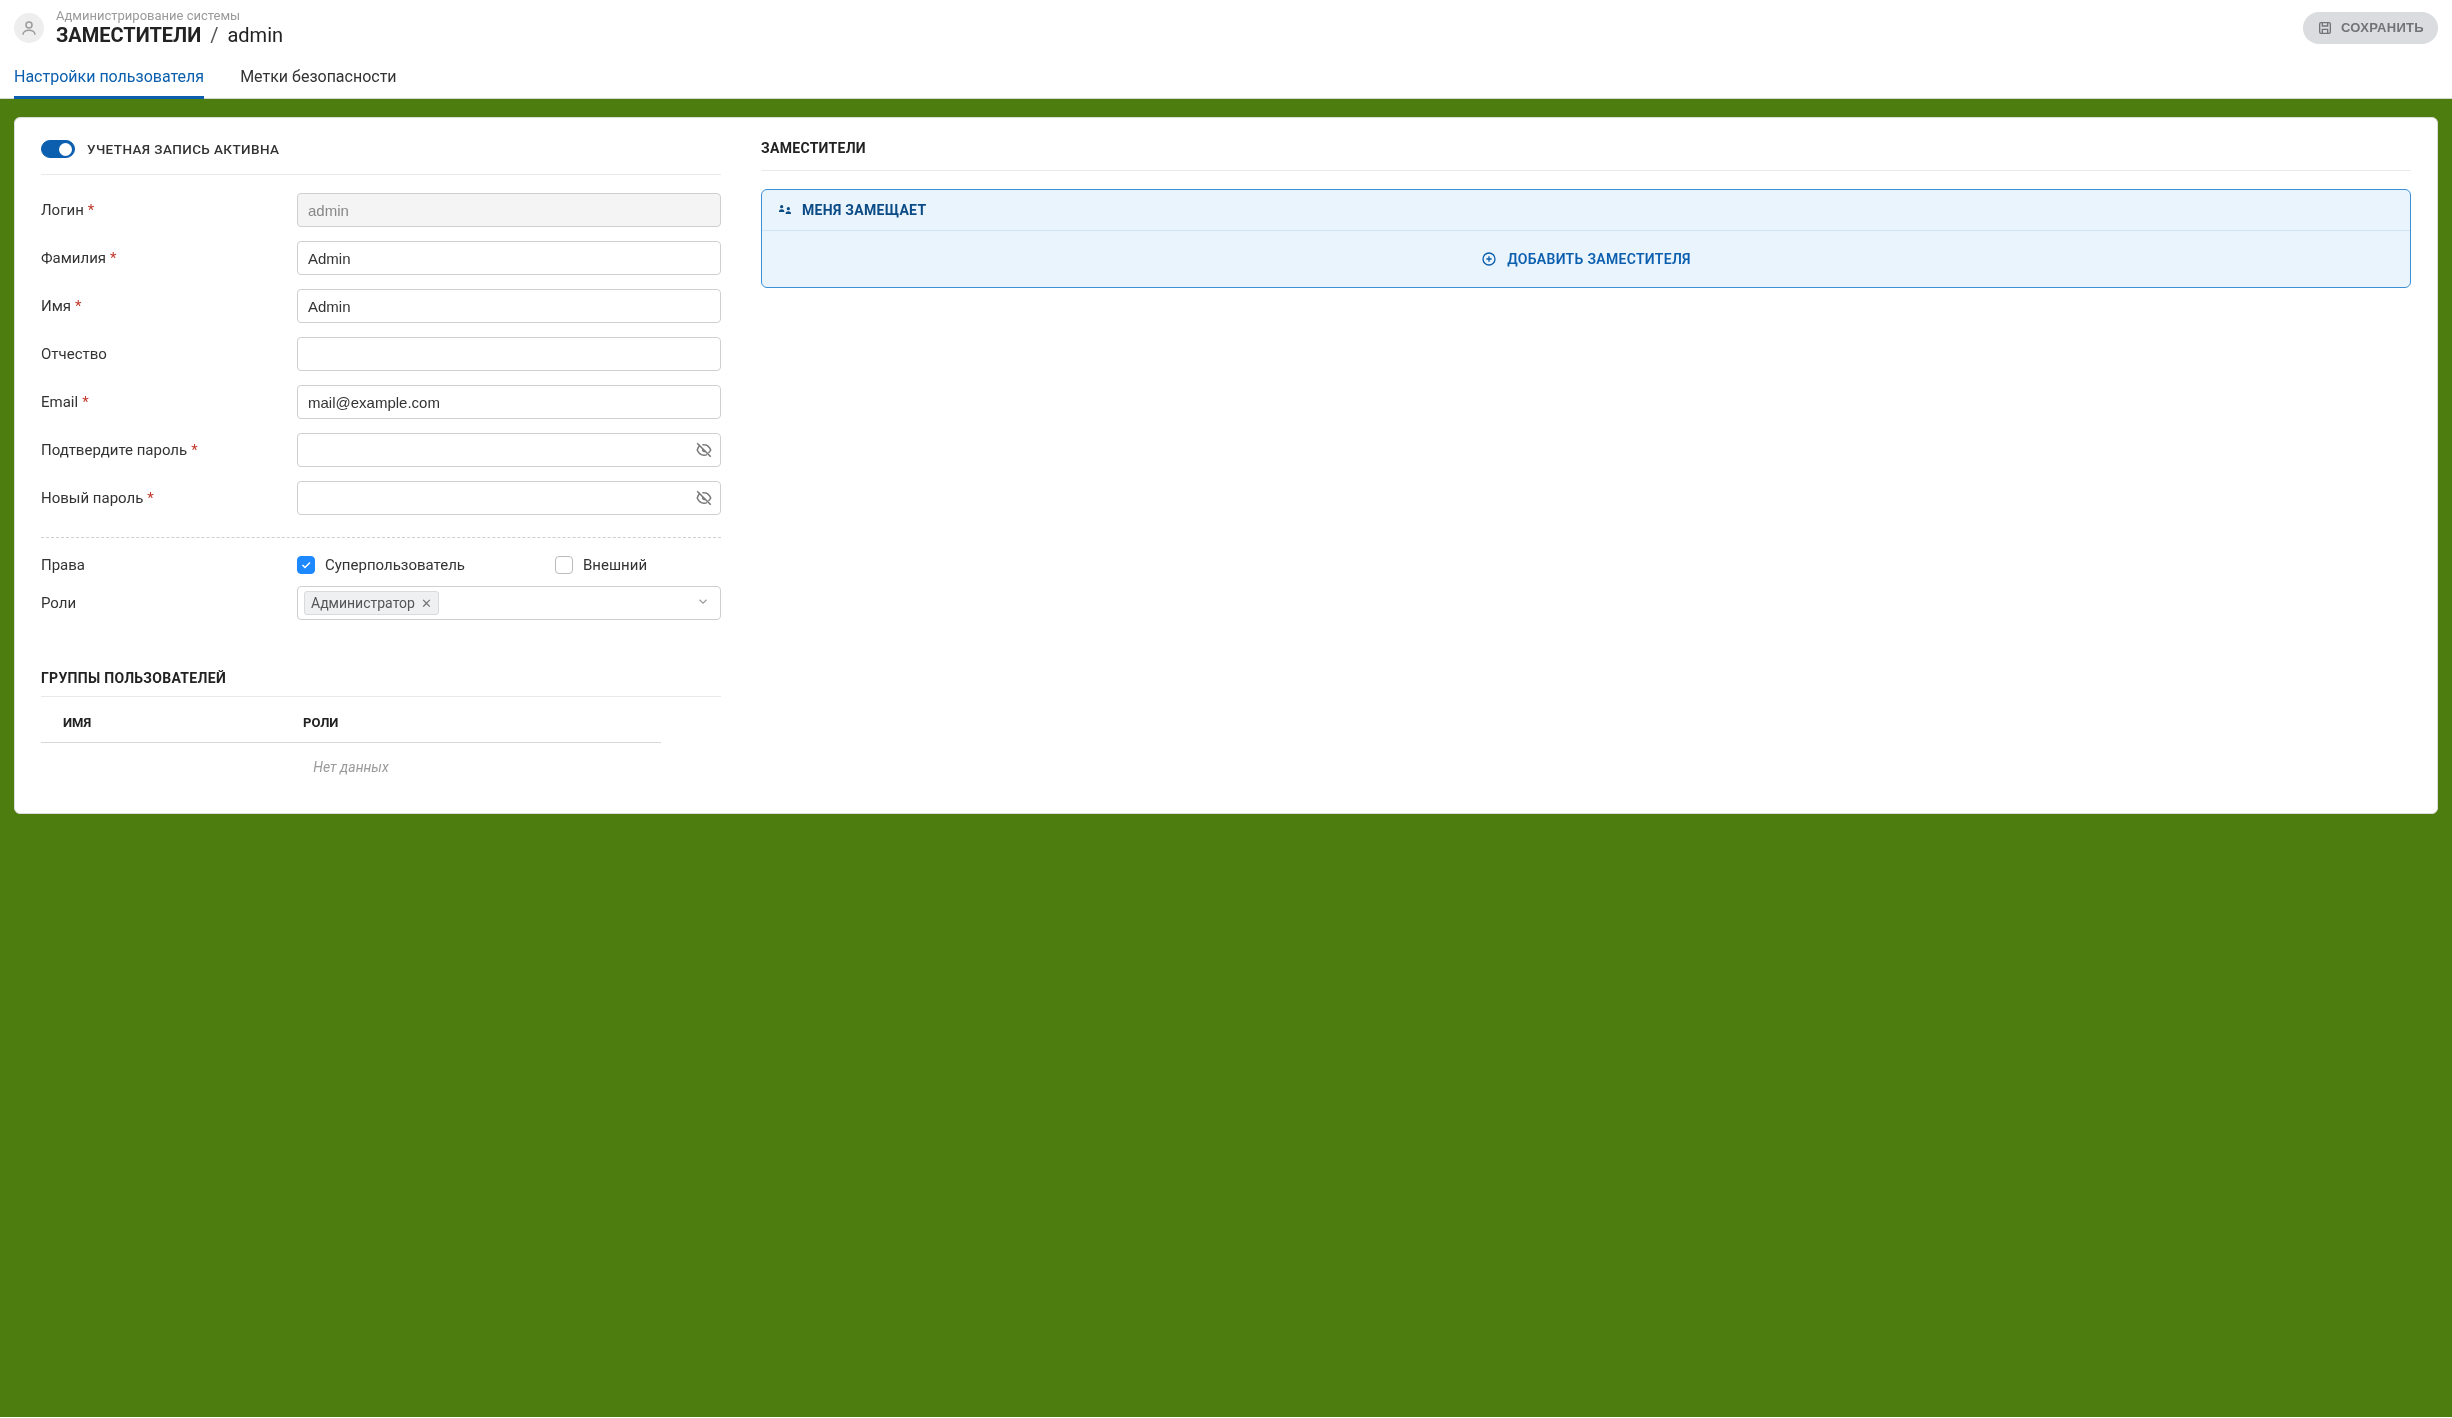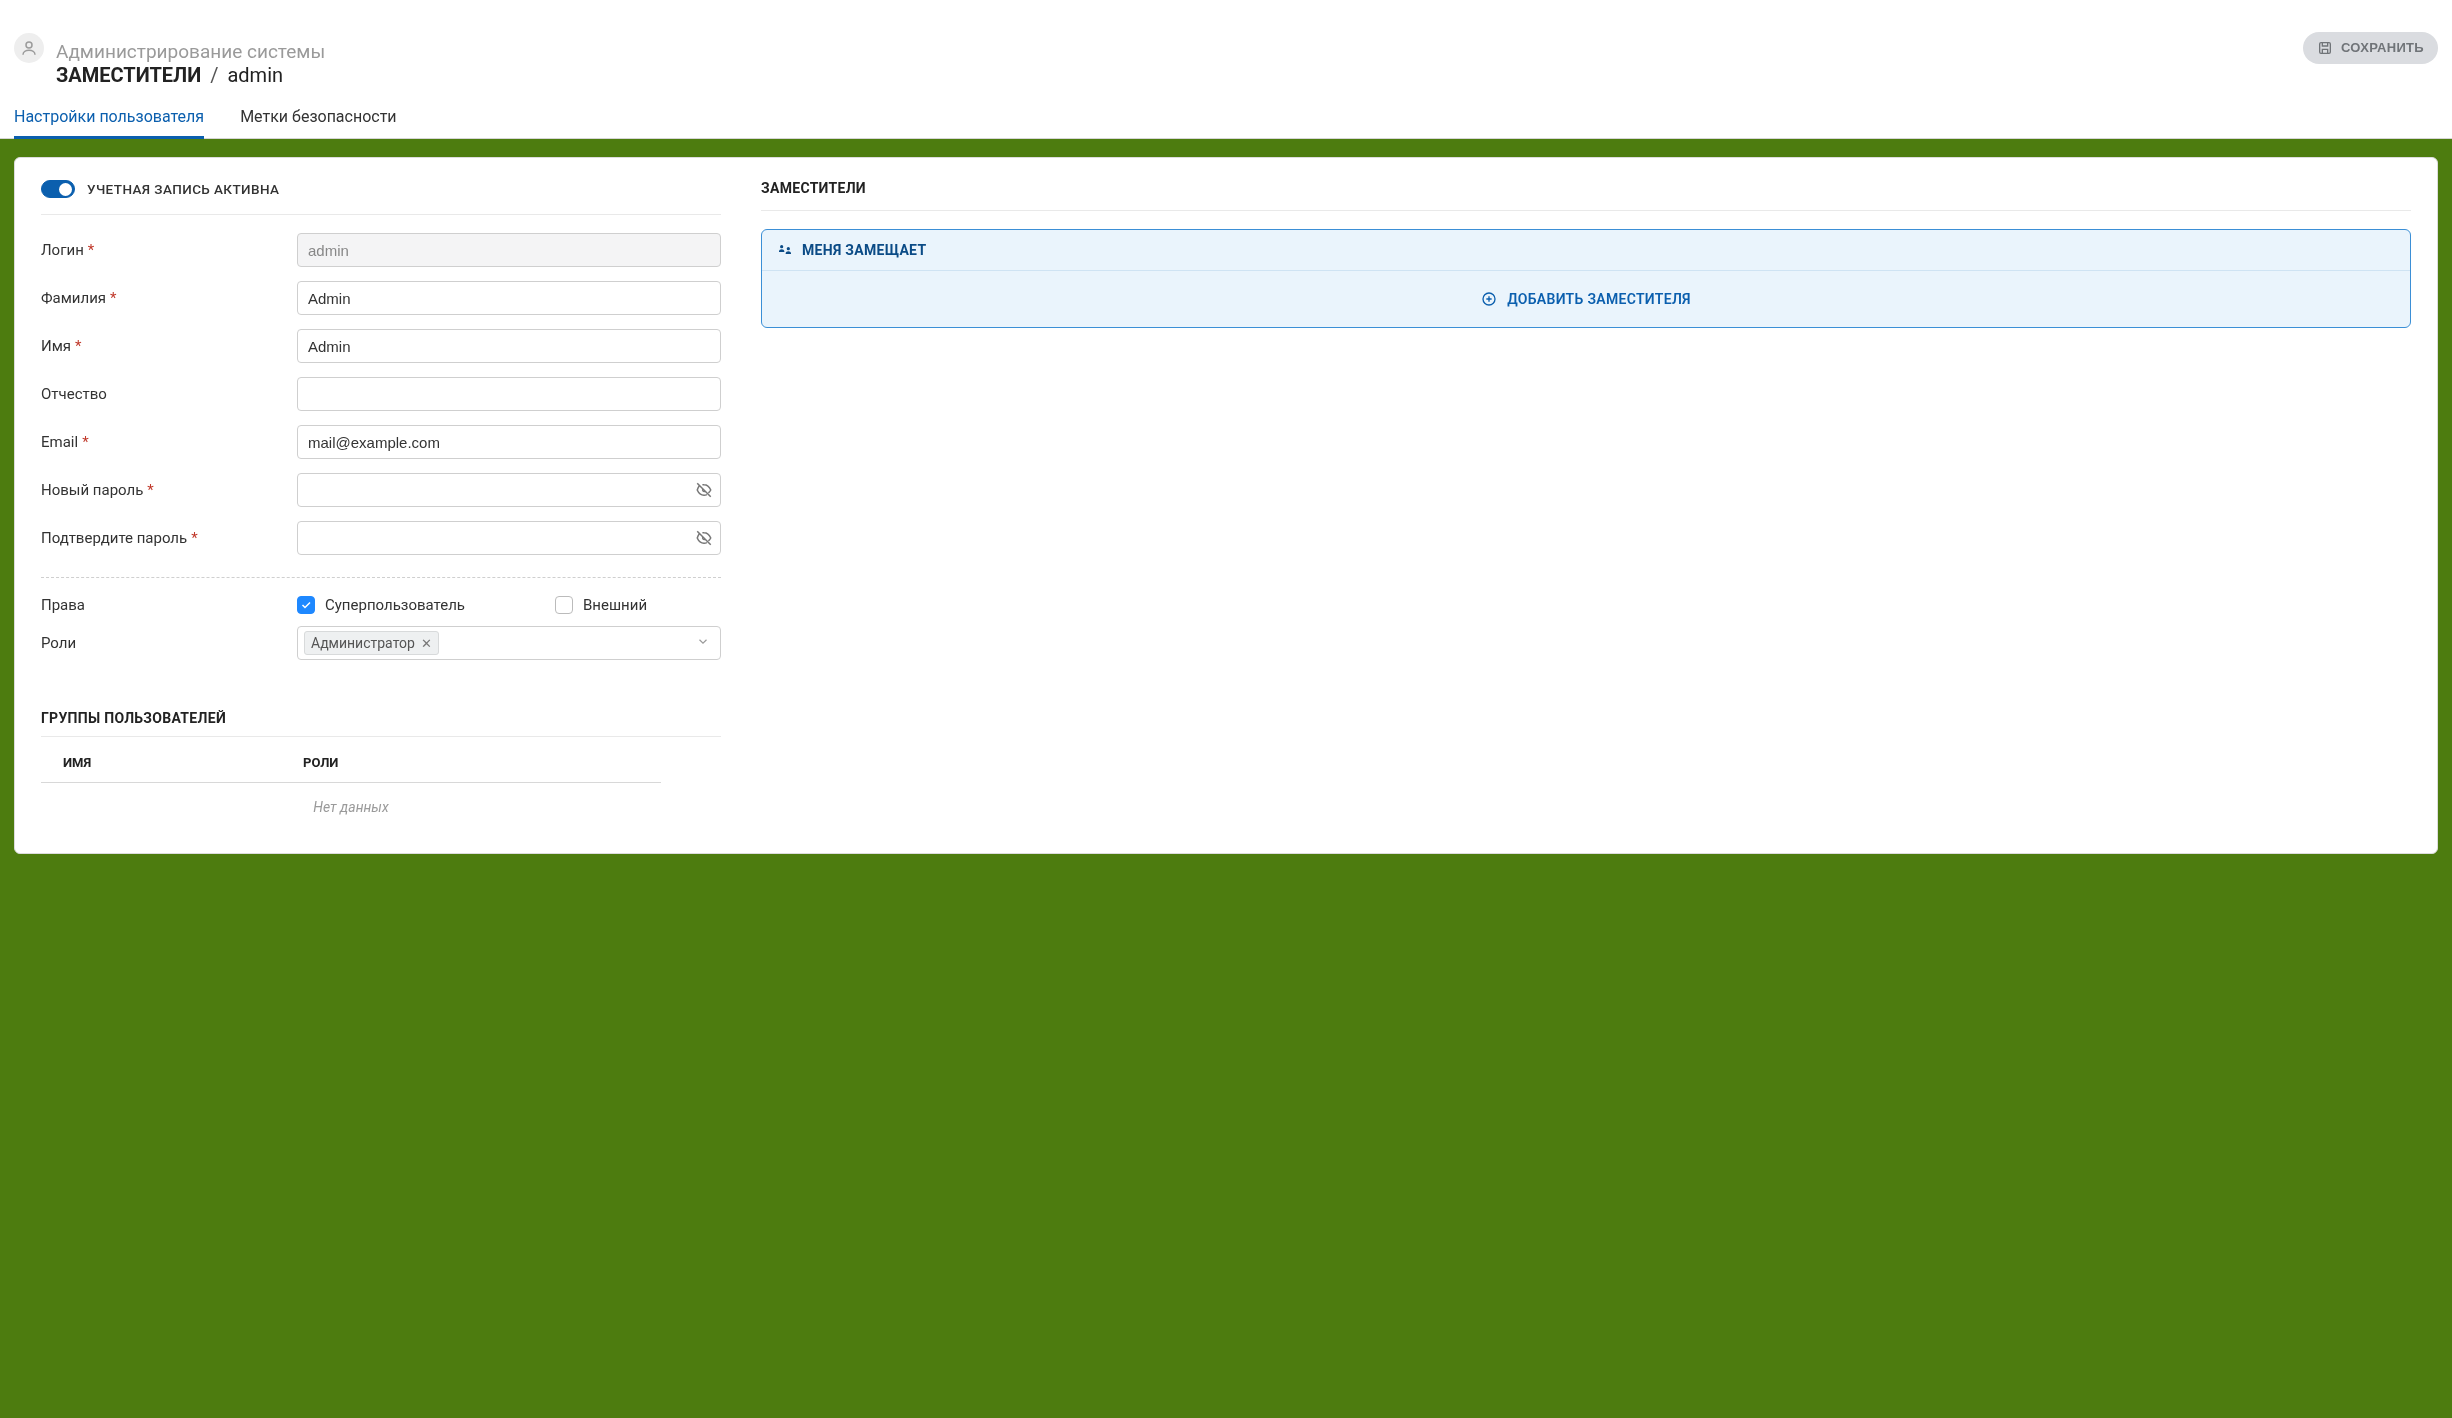--- a/index.html
+++ b/index.html
@@ -17,21 +17,21 @@
     padding: 8px 14px 4px 14px;
     justify-content: space-between;
   }
   .header-left { display: flex; align-items: center; gap: 12px; }
   .avatar {
     width: 30px; height: 30px; border-radius: 50%;
     background: #eee; display:flex; align-items:center; justify-content:center;
     color:#888;
   }
   .header-titles { display:flex; flex-direction:column; }
-  .header-sub { color:#9a9a9a; font-size:19px;margin-top:32px; }
+  .header-sub { color:#9a9a9a; font-size:13px; }
   .header-title { font-size:20px; font-weight:700; color:#222; }
   .header-title .slash { color:#555; font-weight:400; margin:0 4px;}
   .header-title .name { font-weight:400; color:#222; }
 
   .save-btn {
     background:#dadce0; color:#707478; border:none;
     padding:8px 14px; border-radius:18px;
     display:flex; align-items:center; gap:8px;
     font-size:13px; font-weight:600; letter-spacing:.3px;
     cursor: default;
@@ -220,35 +220,35 @@
         </div>
         <div class="frow">
           <div class="flabel">Отчество</div>
           <input class="finput" value="" style="">
         </div>
         <div class="frow">
           <div class="flabel"><span>Email</span><span class="req">*</span></div>
           <input class="finput" value="mail@example.com" style="">
         </div>
         <div class="frow">
-          <div class="flabel"><span>Новый пароль</span><span class="req">*</span></div>
+          <div class="flabel"><span>Подтвердите пароль</span><span class="req">*</span></div>
           <div class="pw-wrap">
             <input type="password" class="finput" style="">
             <span class="eye-icon">
               <svg width="18" height="18" viewBox="0 0 24 24" fill="none" stroke="#777" stroke-width="2">
                 <path d="M3 3l18 18"></path>
                   <path d="M10.6 10.6A2 2 0 0013.4 13.4"></path>
                   <path d="M9.9 5.1A9.8 9.8 0 0112 5c6 0 9 7 9 7a16 16 0 01-3.1 3.9"></path>
                   <path d="M6.1 6.1A15.9 15.9 0 003 12s3 7 9 7a9.7 9.7 0 003.9-.8"></path>
               </svg>
             </span>
           </div>
         </div>
         <div class="frow">
-          <div class="flabel"><span>Подтвердите пароль</span><span class="req">*</span></div>
+          <div class="flabel"><span>Новый пароль</span><span class="req">*</span></div>
           <div class="pw-wrap">
             <input type="password" class="finput" style="">
             <span class="eye-icon">
               <svg width="18" height="18" viewBox="0 0 24 24" fill="none" stroke="#777" stroke-width="2">
                 <path d="M3 3l18 18"></path>
                   <path d="M10.6 10.6A2 2 0 0013.4 13.4"></path>
                   <path d="M9.9 5.1A9.8 9.8 0 0112 5c6 0 9 7 9 7a16 16 0 01-3.1 3.9"></path>
                   <path d="M6.1 6.1A15.9 15.9 0 003 12s3 7 9 7a9.7 9.7 0 003.9-.8"></path>
               </svg>
             </span>

